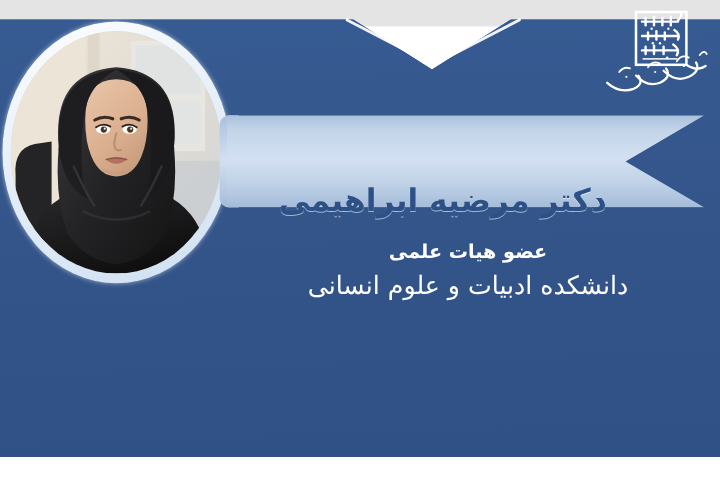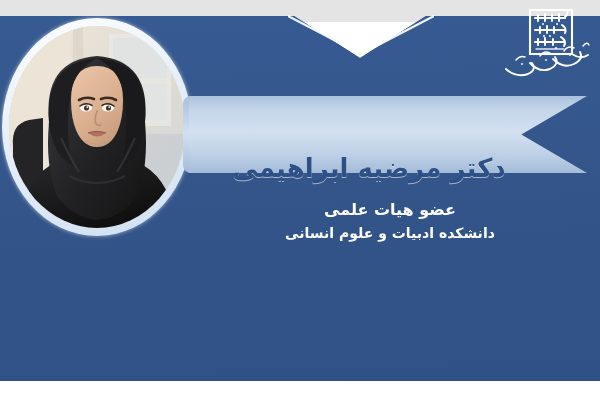--- a/index.html
+++ b/index.html
@@ -137,22 +137,22 @@
     color: #ffffff;
     direction: rtl;
   }
   .subtitle .line1 {
     font-size: 16px;
     font-weight: bold;
     line-height: 1.45;
     white-space: nowrap;
   }
   .subtitle .line2 {
-    font-size: 14px;
-    font-weight: bold;
+    font-size: 21px;
+    font-weight: normal;
     line-height: 1.45;
     white-space: nowrap;
     margin-top: 2px;
   }
 
   
   .logo {
     position: absolute;
     right: 8px; top: 6px;
     width: 92px; height: 76px;

